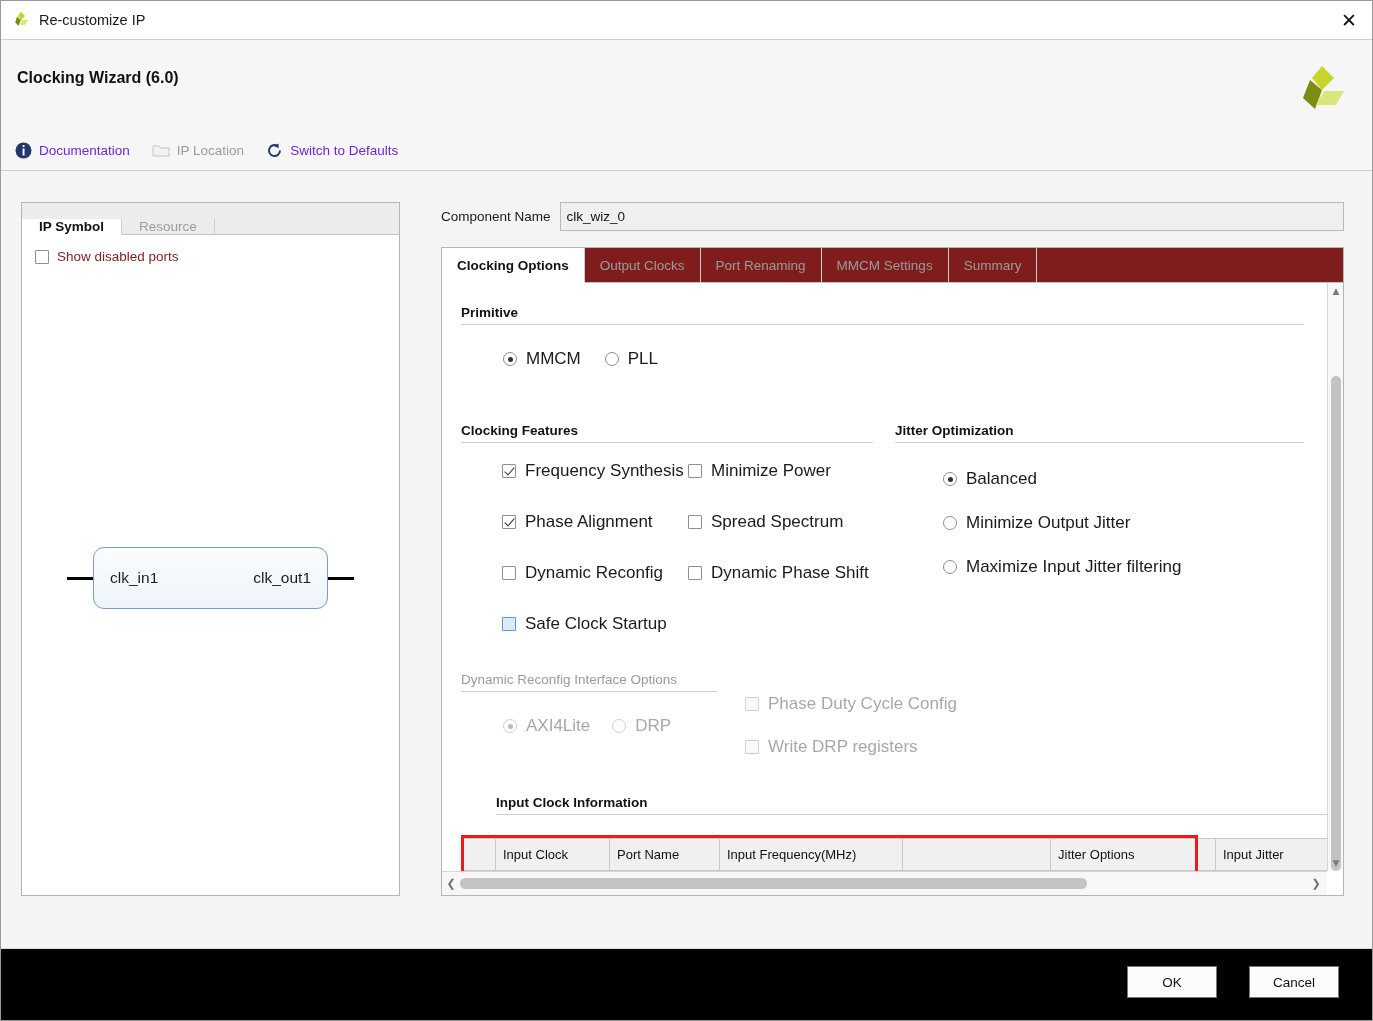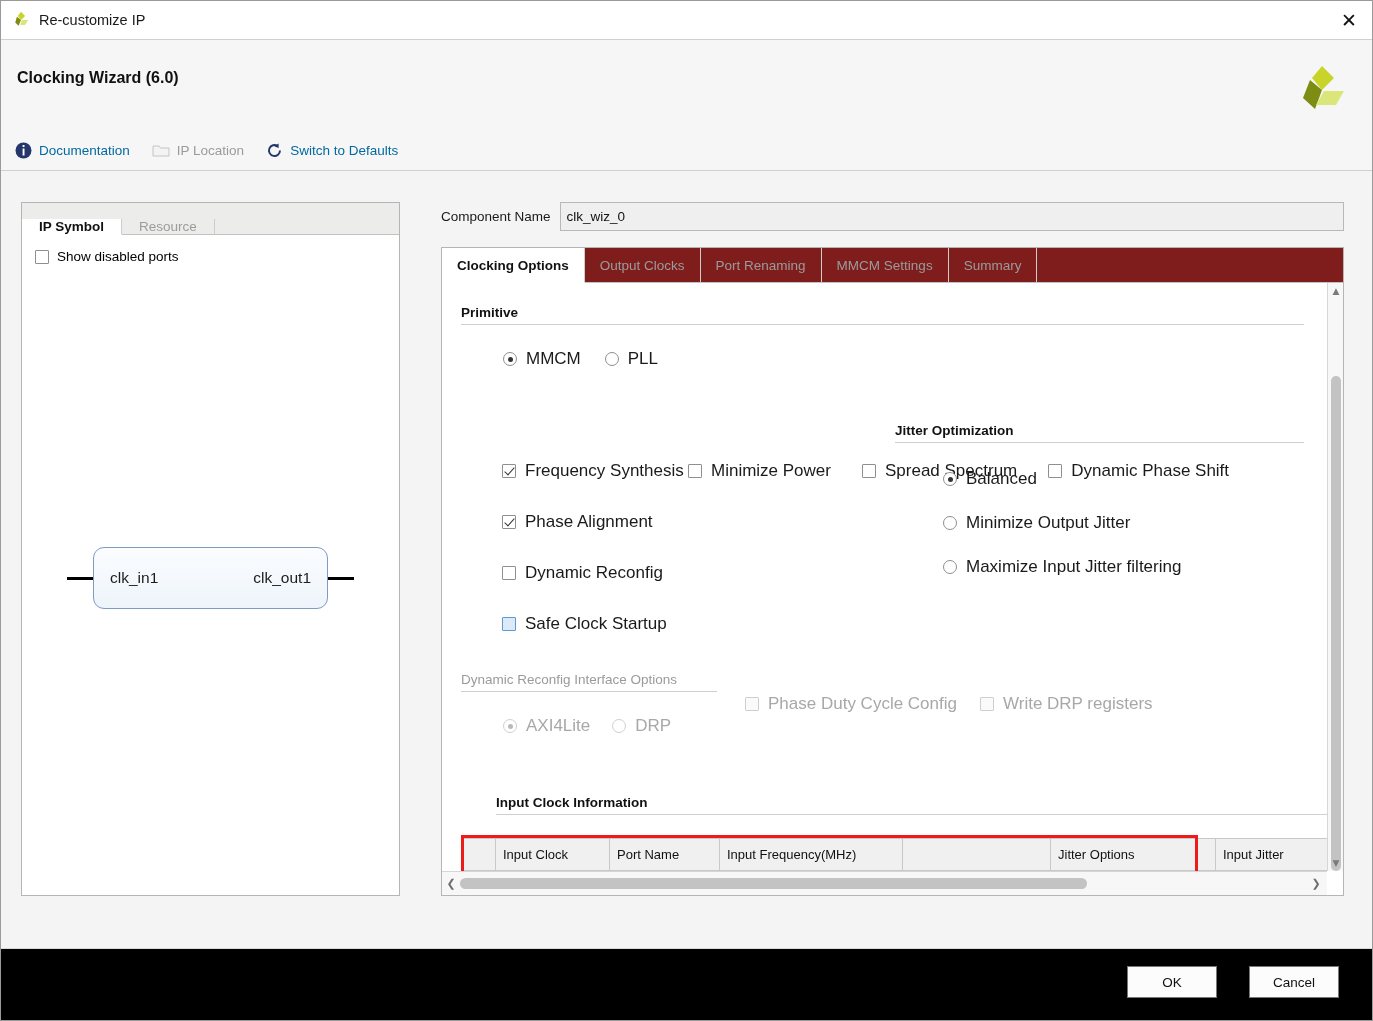--- a/index.html
+++ b/index.html
@@ -40,21 +40,21 @@
   }
   .xlogo { position: absolute; right: 26px; top: 24px; width: 52px; height: 48px; }
 
   
   .toolbar {
     position: absolute; left: 0; top: 129px; width: 100%; height: 41px;
     background: #f6f6f6; border-bottom: 1px solid #cfcfcf;
     display: flex; align-items: center; padding-left: 14px; gap: 22px;
   }
   .tool { display: flex; align-items: center; gap: 7px; cursor: pointer; }
-  .tool-label { font-size: 13.5px; color: #0369a1; }
+  .tool-label { font-size: 13.5px; color: #6d28d9; }
   .tool.disabled .tool-label { color: #9b9b9b; }
 
   
   .body-area {
     position: absolute; left: 0; top: 170px; right: 0; bottom: 72px;
     background: #f4f4f4;
   }
 
   
   .left-panel {
@@ -72,21 +72,21 @@
   }
   .lp-tab.active {
     background: #ffffff; color: #111; font-weight: bold;
     border-bottom: 1px solid #ffffff; margin-bottom: -1px;
   }
   .lp-spacer { flex: 1; border-right: none; }
   .lp-check {
     position: absolute; left: 13px; top: 46px;
     display: flex; align-items: center; gap: 8px; cursor: pointer;
   }
-  .lp-check-label { font-size: 13.5px; color: #000000; }
+  .lp-check-label { font-size: 13.5px; color: #7f1d1d; }
 
   .symbol-wrap {
     position: absolute; left: 0; top: 330px; width: 100%; height: 90px;
     display: flex; align-items: center; justify-content: center;
   }
   .stub { width: 26px; height: 3px; background: #000; flex: none; }
   .ip-block {
     width: 235px; height: 62px; border: 1.4px solid #7e9bc4; border-radius: 11px;
     background: linear-gradient(180deg,#fbfdff 0%, #eef4fb 100%);
     display: flex; align-items: center; justify-content: space-between;
@@ -314,39 +314,43 @@
             <div class="opt">
               <span class="rd sel"></span>
               <span class="opt-lbl">MMCM</span>
             </div>
             <div class="opt">
               <span class="rd"></span>
               <span class="opt-lbl">PLL</span>
             </div>
           </div>
 
+          <div style="position:absolute;left:19px;top:140px;width:412px;">
+            <div class="sec-title">Clocking Features</div>
+            <div class="sec-rule"></div>
+          </div>
           <div style="position:absolute;left:60px;top:178px;display:flex;flex-direction:column;gap:31px;">
             <div class="opt">
               <span class="cb checked"></span>
               <span class="opt-lbl">Frequency Synthesis</span>
             </div>
             <div class="opt">
               <span class="cb checked"></span>
               <span class="opt-lbl">Phase Alignment</span>
             </div>
             <div class="opt">
               <span class="cb"></span>
               <span class="opt-lbl">Dynamic Reconfig</span>
             </div>
             <div class="opt">
               <span class="cb focus"></span>
               <span class="opt-lbl">Safe Clock Startup</span>
             </div>
           </div>
-          <div style="position:absolute;left:246px;top:178px;display:flex;gap:31px;">
+          <div style="position:absolute;left:246px;top:178px;display:flex;flex-direction:column;gap:31px;">
             <div class="opt">
               <span class="cb"></span>
               <span class="opt-lbl">Minimize Power</span>
             </div>
             <div class="opt">
               <span class="cb"></span>
               <span class="opt-lbl">Spread Spectrum</span>
             </div>
             <div class="opt">
               <span class="cb"></span>
@@ -380,21 +384,21 @@
           <div style="position:absolute;left:61px;top:433px;display:flex;gap:22px;">
             <div class="opt dis">
               <span class="rd dis sel"></span>
               <span class="opt-lbl">AXI4Lite</span>
             </div>
             <div class="opt dis">
               <span class="rd dis"></span>
               <span class="opt-lbl">DRP</span>
             </div>
           </div>
-          <div style="position:absolute;left:303px;top:411px;display:flex;gap:23px;">
+          <div style="position:absolute;left:303px;top:411px;display:flex;gap:23px;flex-direction:column;">
             <div class="opt dis">
               <span class="cb dis"></span>
               <span class="opt-lbl">Phase Duty Cycle Config</span>
             </div>
             <div class="opt dis">
               <span class="cb dis"></span>
               <span class="opt-lbl">Write DRP registers</span>
             </div>
           </div>
 

